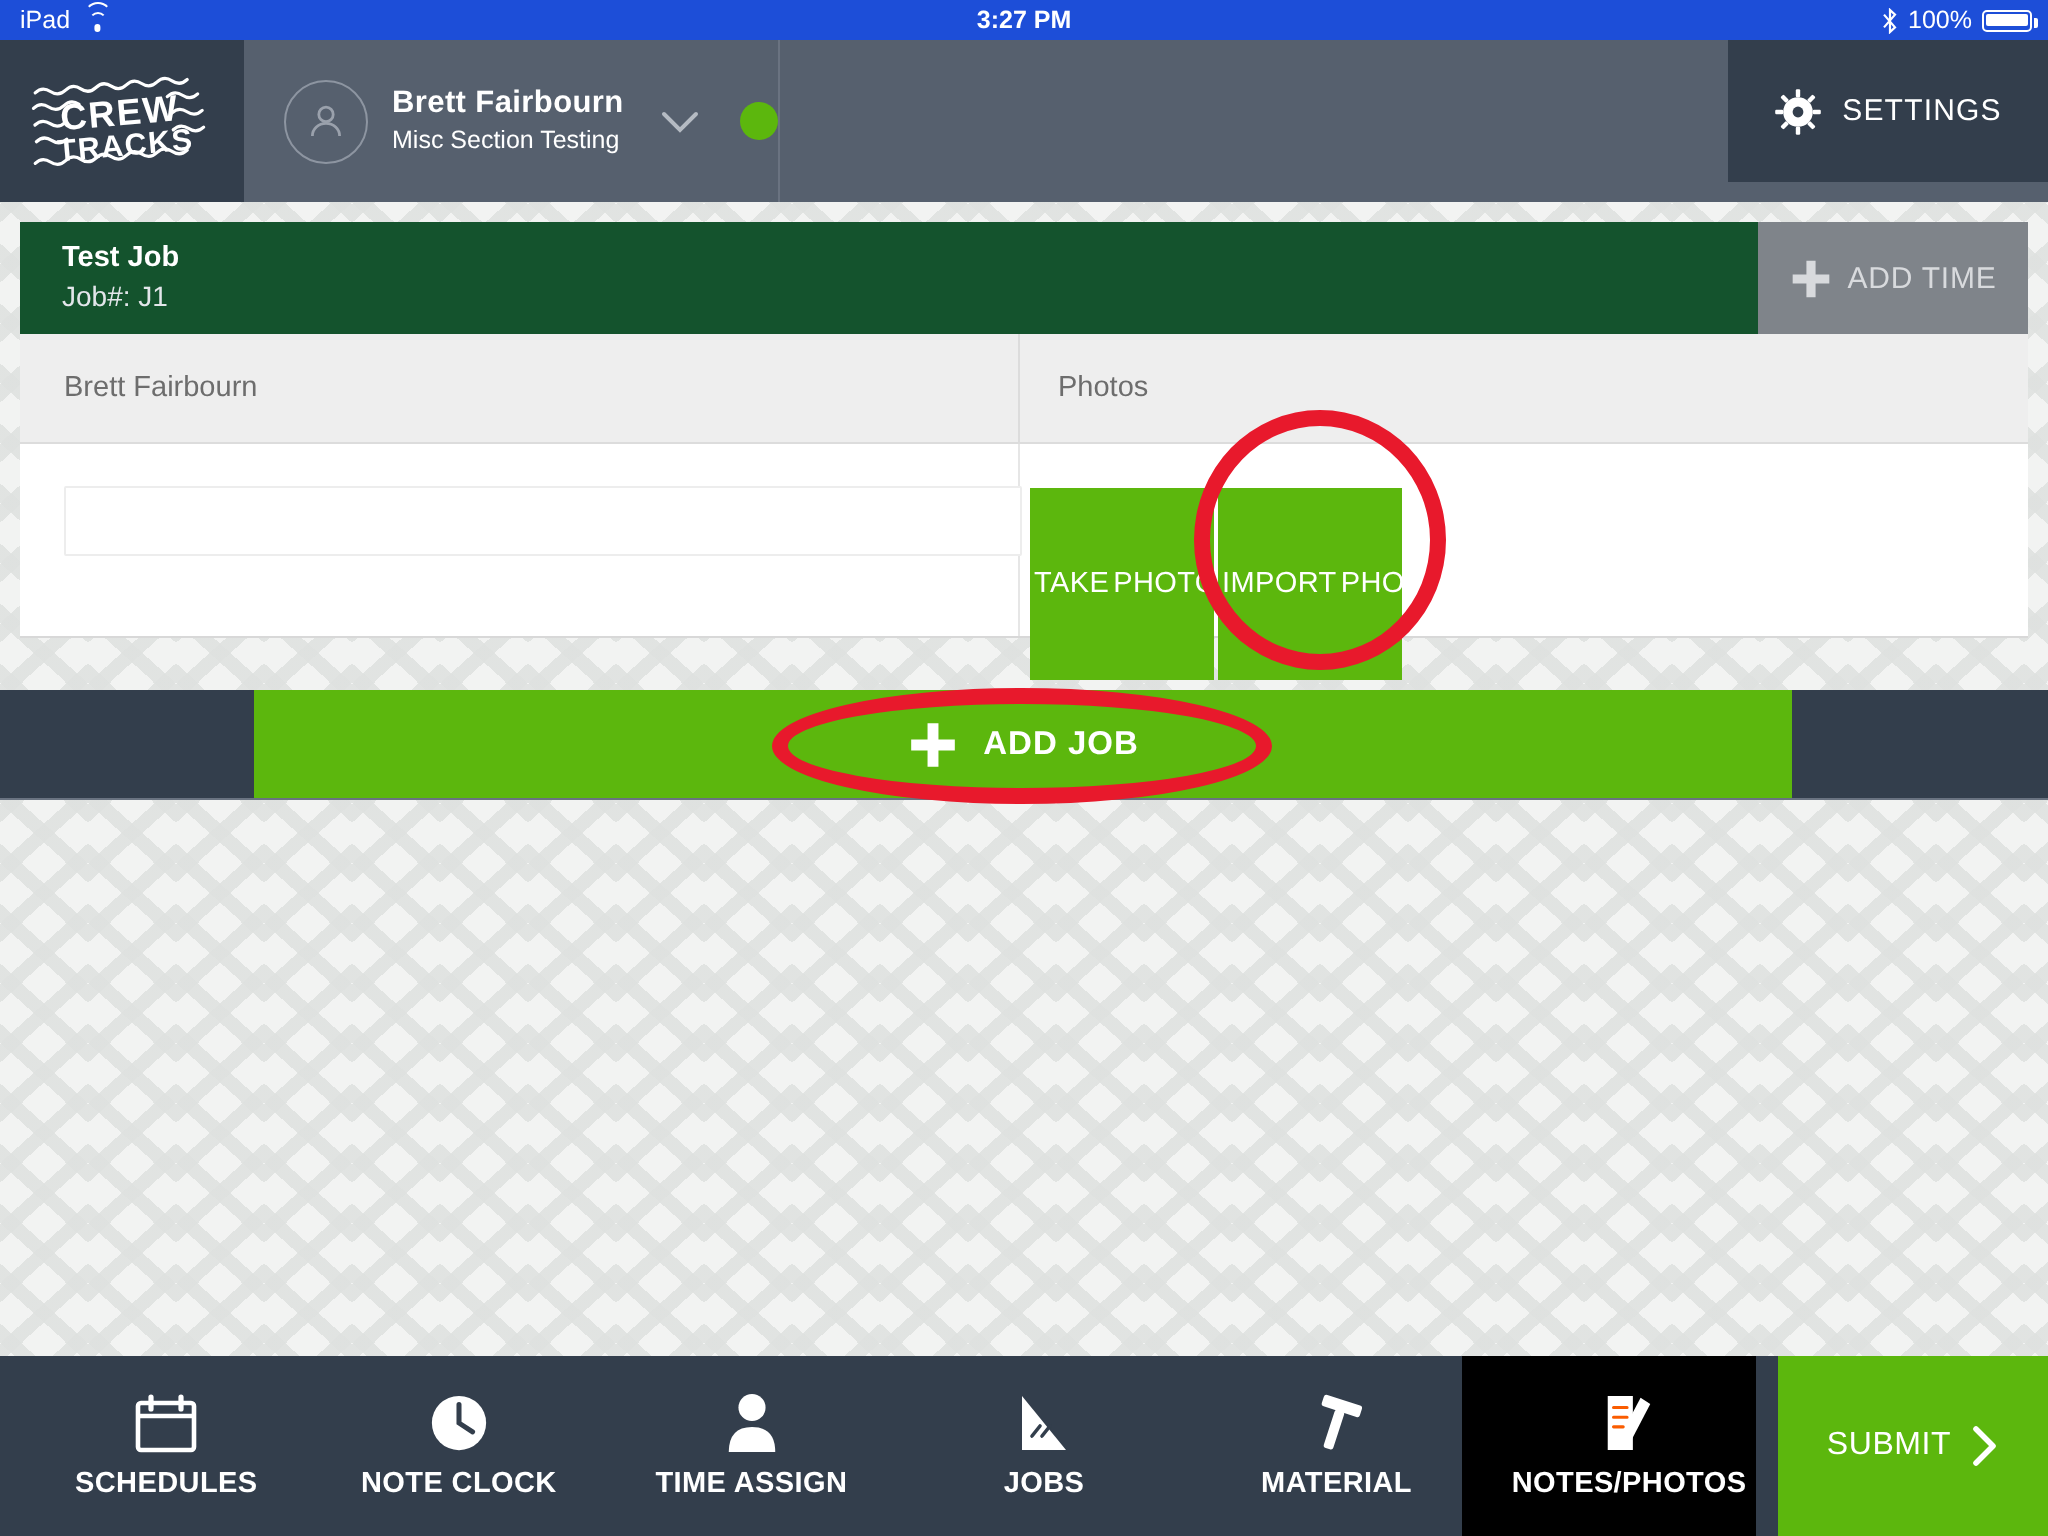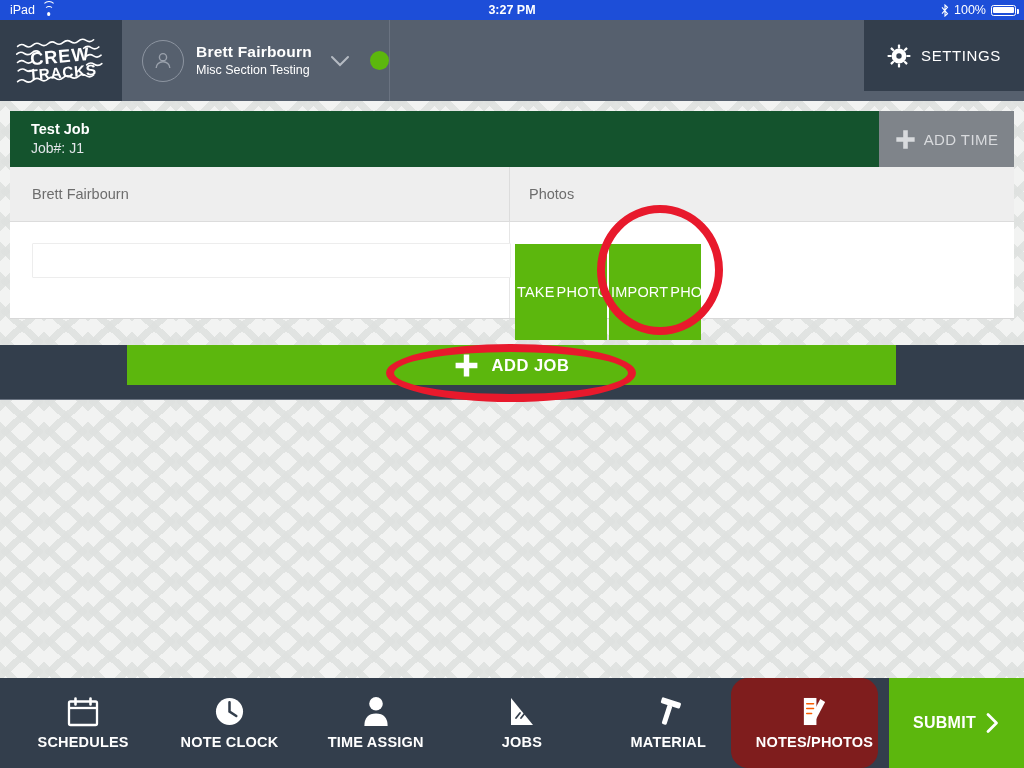--- a/index.html
+++ b/index.html
@@ -106,47 +106,47 @@
     display:flex; align-items:center; justify-content:space-between; gap:2px;
   }
   .photo-btn .lbl { color:#fff; font-size:14.5px; line-height:1.15; text-align:center; letter-spacing:.2px; }
 
   
   .addjob-row {
     position:absolute; left:0; top:345px; width:1024px; height:55px; background:#333e4c;
     border-bottom:1px solid #6a7381;
   }
   .addjob-btn {
-    position:absolute; left:127px; top:0; width:769px; height:40px; background:#5cb70d;
+    position:absolute; left:127px; top:0; width:769px; height:54px; background:#5cb70d;
     display:flex; align-items:center; justify-content:center; gap:13px;
   }
   .addjob-label { color:#fff; font-size:16.5px; font-weight:bold; letter-spacing:.5px; }
 
   
   .anno { position:absolute; border:8px solid #e8192c; border-radius:50%; pointer-events:none; }
   .anno-circle { left:597px; top:205px; width:126px; height:130px; }
   .anno-ellipse { left:386px; top:344px; width:250px; height:58px; }
 
   
   .bottomnav {
     position:absolute; left:0; bottom:0; width:1024px; height:90px; background:#333e4c;
     display:flex; align-items:stretch;
   }
   .nav-item {
     flex:1 1 0; display:flex; flex-direction:column; align-items:center; justify-content:center;
     gap:7px; position:relative;padding-left:20px;
   }
   .nav-item .nav-lbl { color:#fff; font-size:14.5px; font-weight:bold; letter-spacing:.2px; white-space:nowrap; }
-  .nav-item.active { background:#7f1d1d;border-radius:17px; }
+  .nav-item.active { background:#000000; }
   .nav-item.disabled .nav-lbl { color:#8b929c; }
   .nav-submit {
     position:absolute; right:0; top:0; width:135px; height:90px; background:#5cb70d;
     display:flex; align-items:center; justify-content:center; gap:9px;
   }
-  .nav-submit .nav-lbl { color:#fff; font-size:16px; font-weight:bold; letter-spacing:.3px; }
+  .nav-submit .nav-lbl { color:#fff; font-size:16px; font-weight:normal; letter-spacing:.3px; }
   .nav-icon { display:block; }
 </style>
 </head>
 <body>
 
 <div id="app">
 
   <div class="statusbar">
     <div class="sb-left">
       <span>iPad</span>

